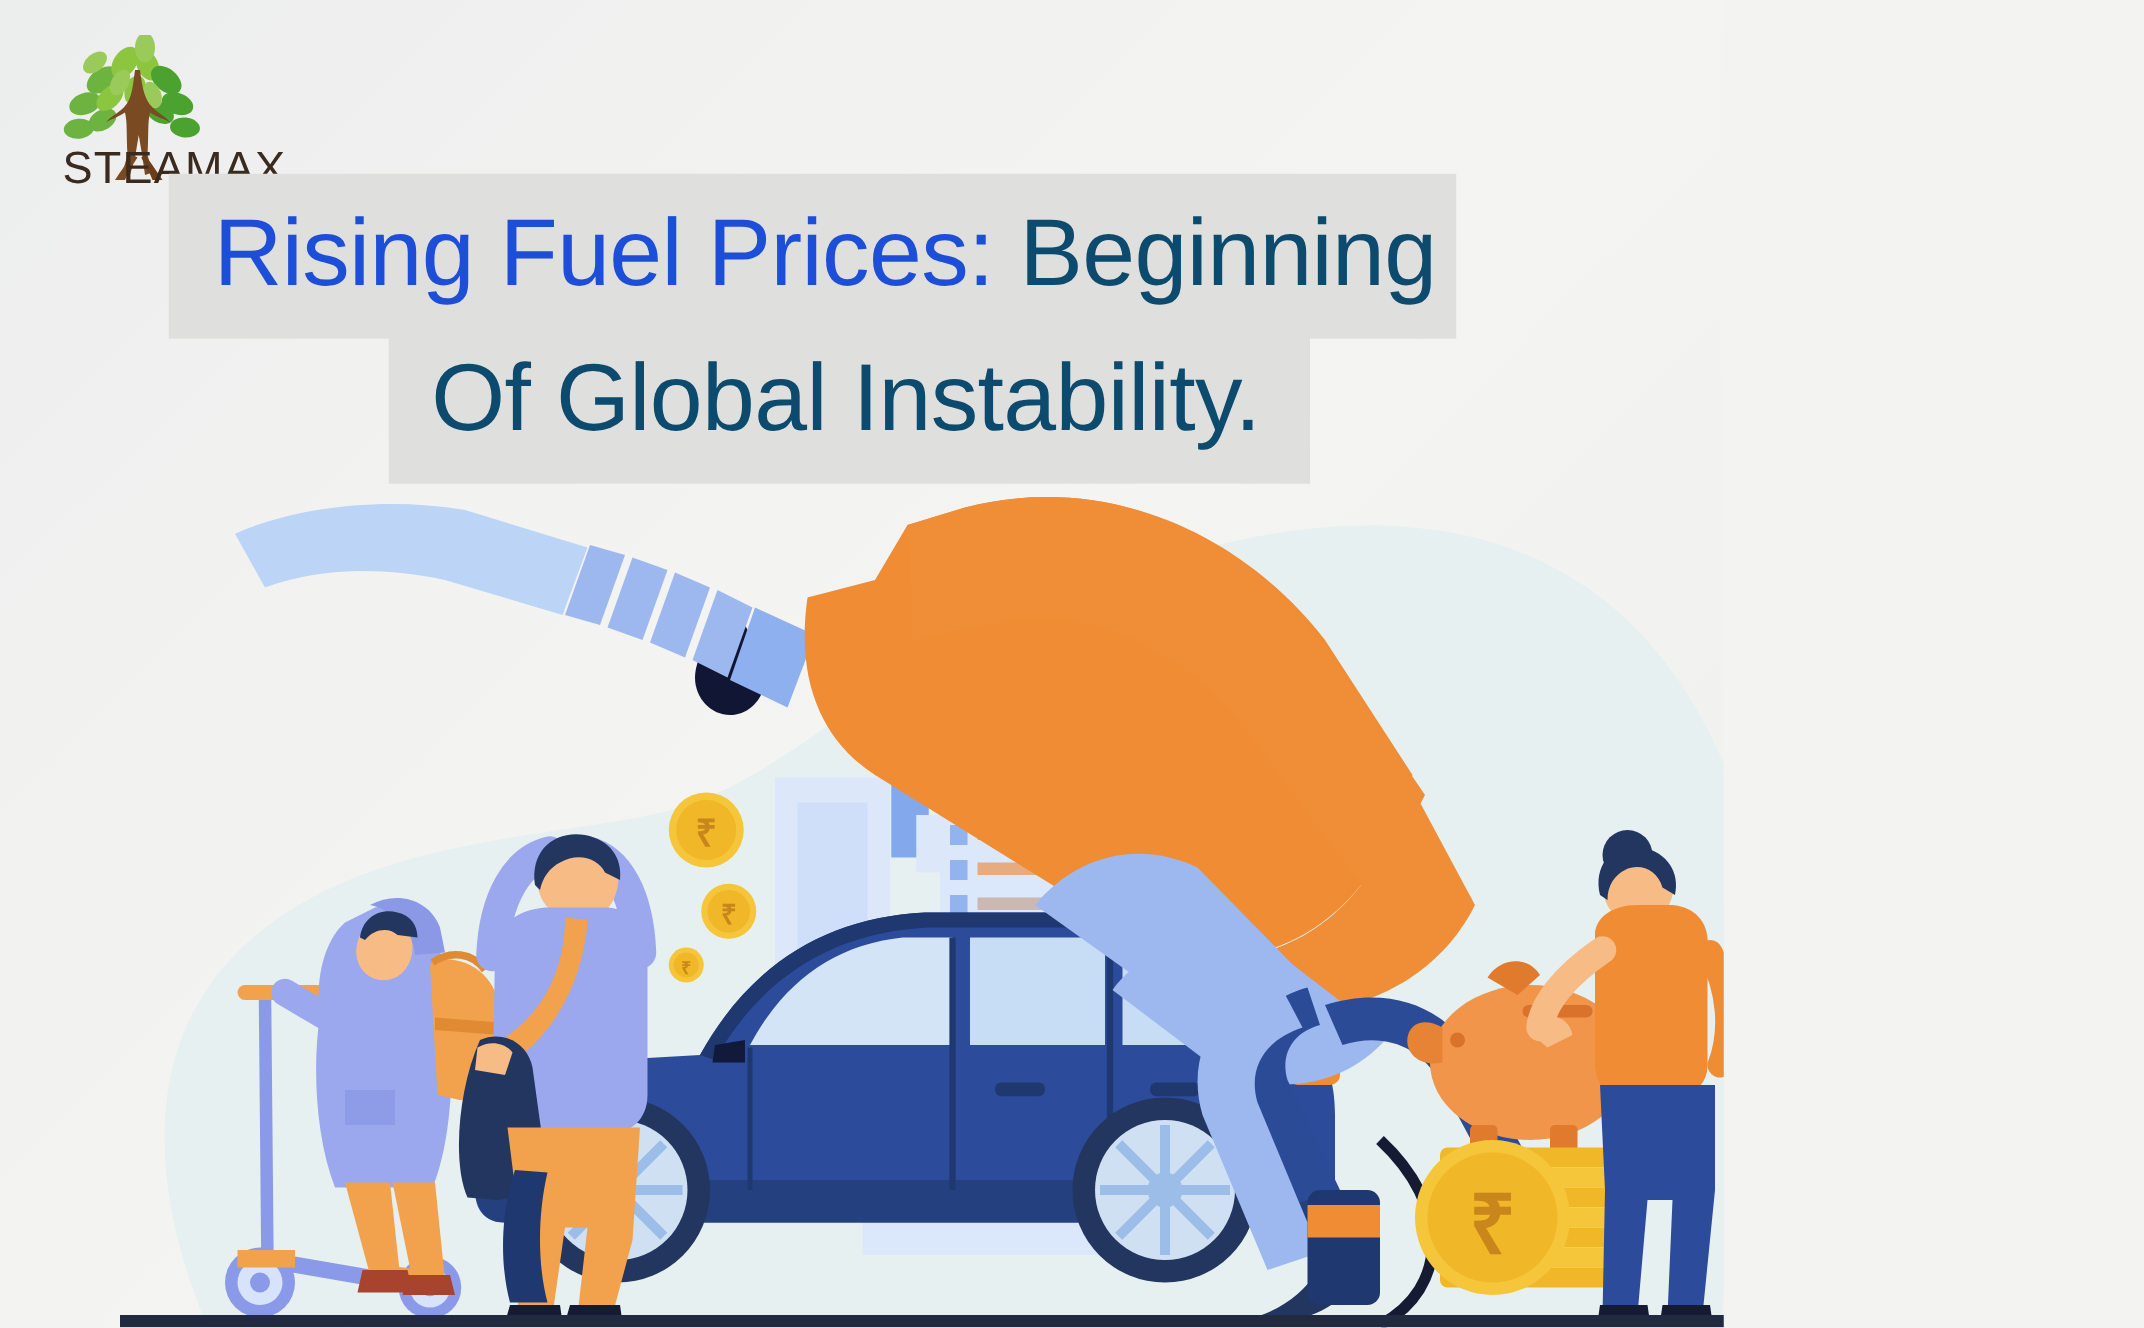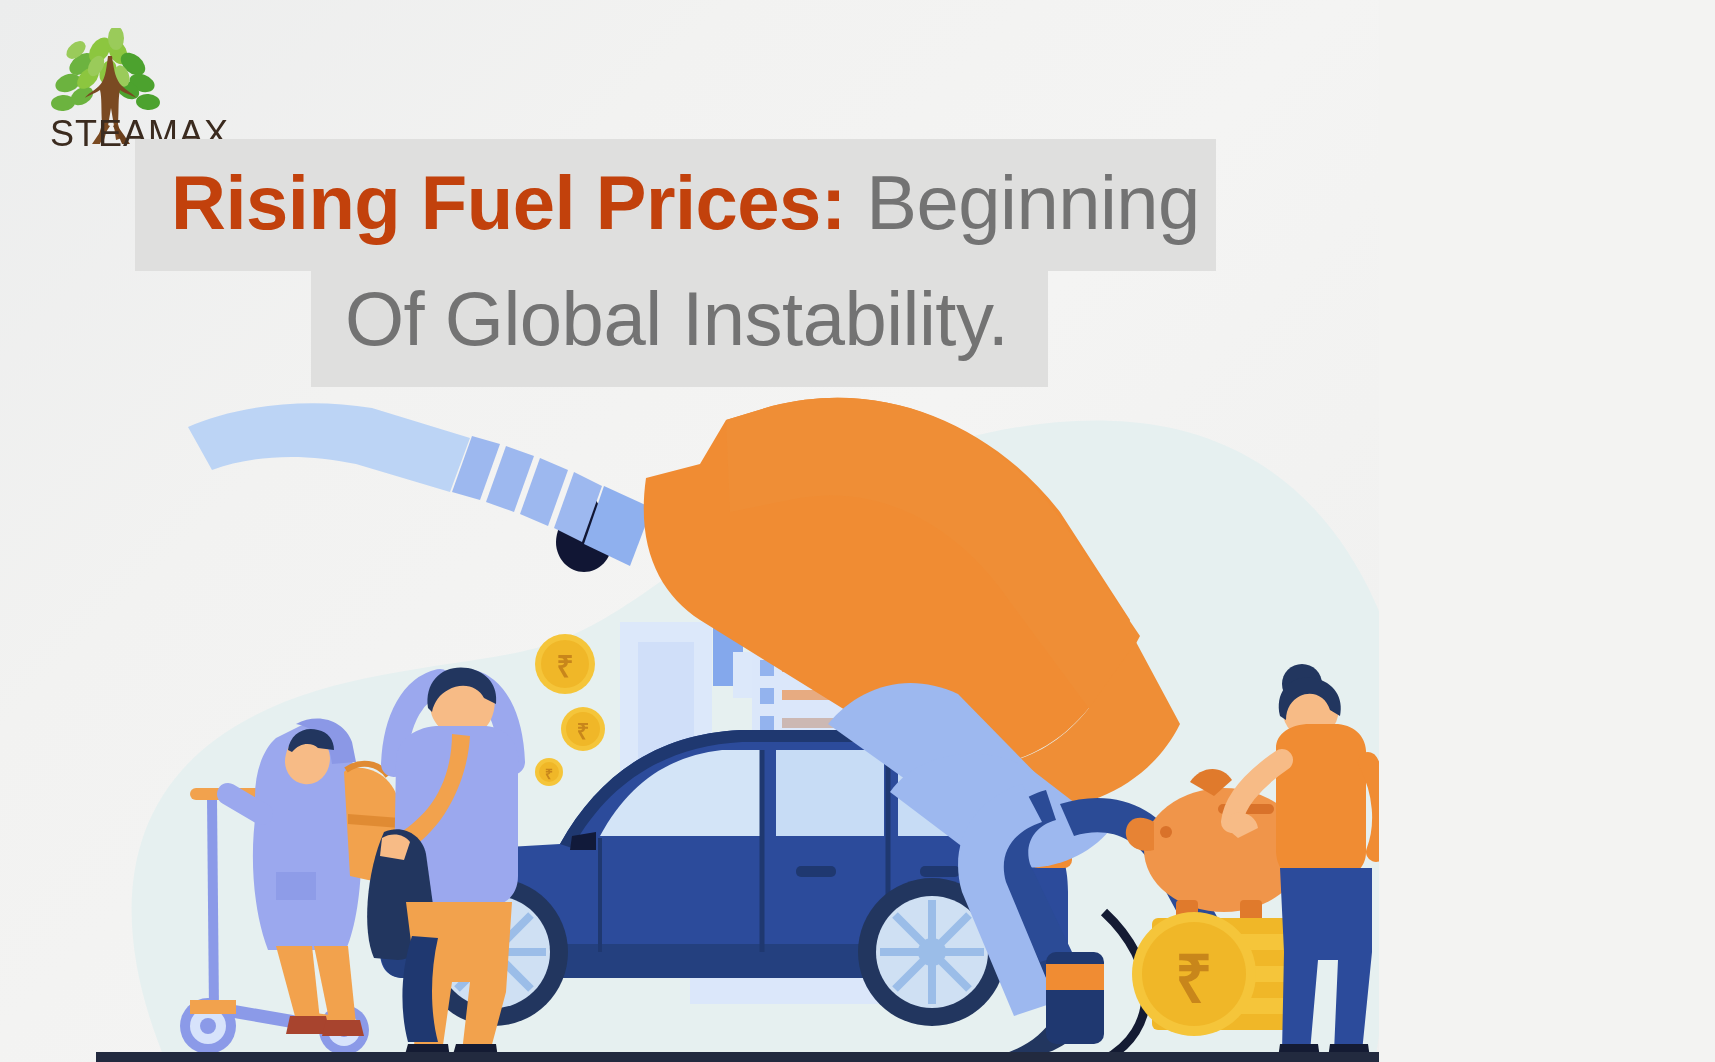--- a/index.html
+++ b/index.html
@@ -26,22 +26,22 @@
     line-height:1;
   }
   #hl1{left:135px;top:139px;}
   #hl1 .hl-box{padding:26px 0 30px 36px;padding-right:16px;}
   #hl2{left:311px;top:257px;}
   #hl2 .hl-box{padding:24px 40px 30px 34px;}
   .hl-text{
     font-size:76px;
     letter-spacing:-0.5px;
   }
-  .hl-green{color:#c2410c;font-weight:700;}
-  .hl-dark{color:#737373;font-weight:400;}
+  .hl-green{color:#1d4ed8;font-weight:400;}
+  .hl-dark{color:#0c4a6e;font-weight:400;}
   
   #illo{position:absolute;left:0;top:352px;width:1715px;height:710px;}
   #illo svg{display:block;width:1715px;height:710px;}
 </style>
 </head>
 <body>
 
 <div id="stage">
 
   <div id="logo">

